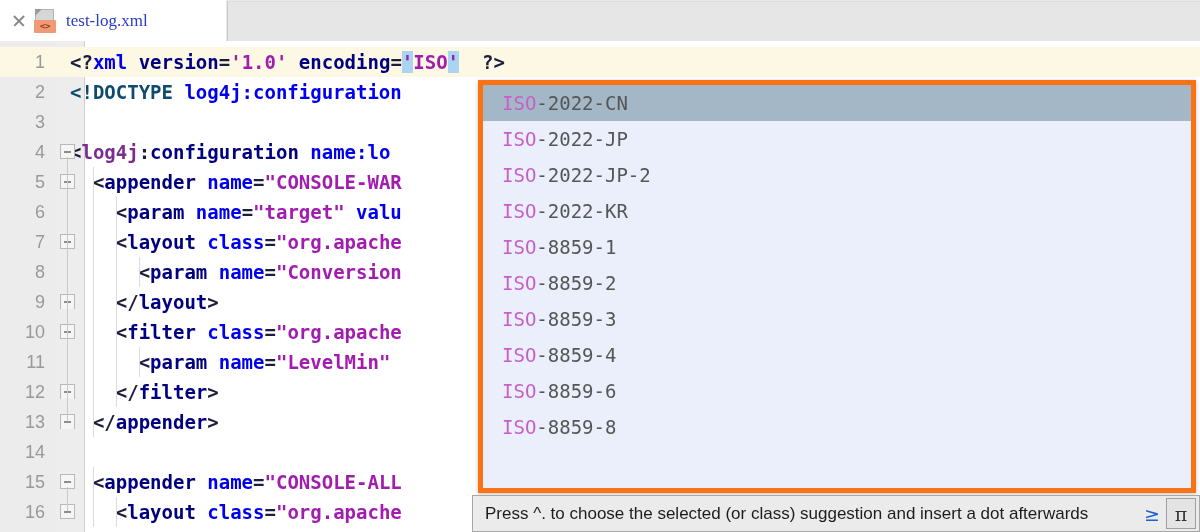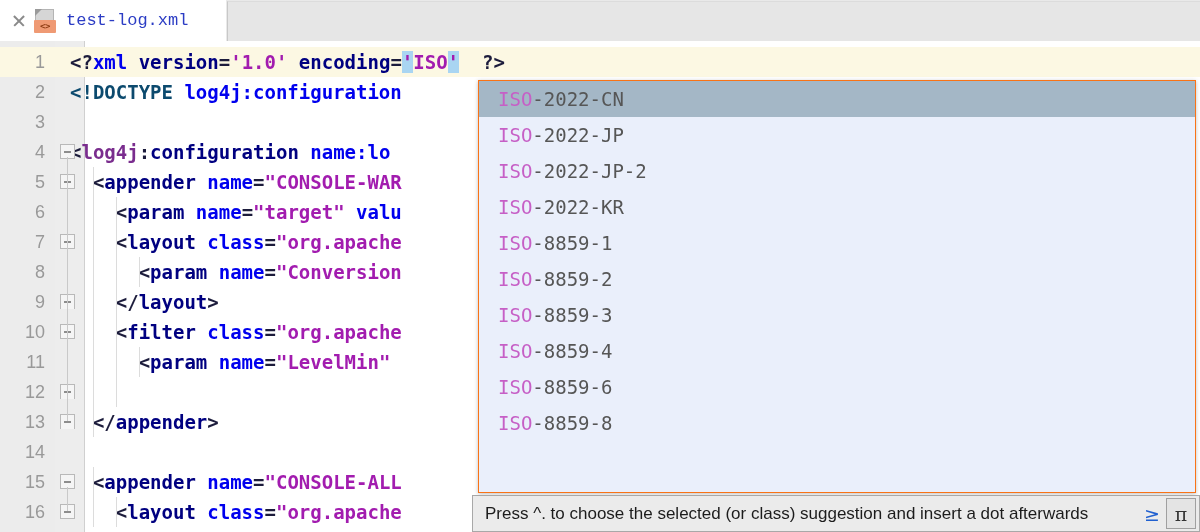--- a/index.html
+++ b/index.html
@@ -54,21 +54,21 @@
     border-left:7px solid #9a9a9a;border-bottom:7px solid transparent;
   }
   .xml-icon .badge{
     position:absolute;left:2px;top:13px;width:22px;height:13px;
     background:#ef9a74;border-radius:1px;
     color:#8c3a12;font-size:9px;line-height:13px;text-align:center;
     font-family:"DejaVu Sans Mono", monospace;font-weight:bold;letter-spacing:-.5px;
   }
   #tab-title{
     font-size:17px;color:#2b3cc4;white-space:nowrap;
-    font-family:Liberation Mono, monospace;
+    font-family:Liberation Serif, serif;
   }
 
   
   #editor{
     position:absolute;left:0;top:41px;width:1200px;height:491px;
     background:#ffffff;overflow:hidden;
   }
   #gutter-bg{
     position:absolute;left:0;top:0;width:55px;height:491px;
     background:#ececec;
@@ -132,21 +132,21 @@
     position:absolute;left:67px;width:1px;background:#c9c9c9;
   }
   .indent-guide{
     position:absolute;width:1px;background:#dcdcdc;
   }
 
   
   #popup{
     position:absolute;left:478px;top:80px;width:718px;height:413px;
     background:#eaeffb;
-    border:1px solid #f97316;
+    border:5px solid #f97316;
     box-sizing:border-box;
     overflow:hidden;
     box-shadow:0 1px 4px rgba(0,0,0,.25);
   }
   .pitem{
     height:36px;line-height:36px;
     font-family:"DejaVu Sans Mono", monospace;
     font-size:19px;
     color:#565656;
     padding-left:19px;
@@ -212,21 +212,21 @@
         <div class="line" style="top: 36px;"><div class="lnum">2</div><div class="code"><span class="t-doctype">&lt;!DOCTYPE</span><span class="t-plain"> </span><span class="t-attr">log4j:configuration</span></div></div>
         <div class="line" style="top: 66px;"><div class="lnum">3</div><div class="code"></div></div>
         <div class="line" style="top: 96px;"><div class="lnum">4</div><div class="code"><span class="t-punct">&lt;</span><span class="t-ns">log4j</span><span class="t-punct">:</span><span class="t-tag">configuration</span><span class="t-plain"> </span><span class="t-attr">name:lo</span></div></div>
         <div class="line" style="top: 126px;"><div class="lnum">5</div><div class="code"><span class="t-punct">  &lt;</span><span class="t-tag">appender</span><span class="t-plain"> </span><span class="t-attr">name</span><span class="t-punct">=</span><span class="t-val">"CONSOLE-WAR</span></div></div>
         <div class="line" style="top: 156px;"><div class="lnum">6</div><div class="code"><span class="t-punct">    &lt;</span><span class="t-tag">param</span><span class="t-plain"> </span><span class="t-attr">name</span><span class="t-punct">=</span><span class="t-val">"target"</span><span class="t-plain"> </span><span class="t-attr">valu</span></div></div>
         <div class="line" style="top: 186px;"><div class="lnum">7</div><div class="code"><span class="t-punct">    &lt;</span><span class="t-tag">layout</span><span class="t-plain"> </span><span class="t-attr">class</span><span class="t-punct">=</span><span class="t-val">"org.apache</span></div></div>
         <div class="line" style="top: 216px;"><div class="lnum">8</div><div class="code"><span class="t-punct">      &lt;</span><span class="t-tag">param</span><span class="t-plain"> </span><span class="t-attr">name</span><span class="t-punct">=</span><span class="t-val">"Conversion</span></div></div>
         <div class="line" style="top: 246px;"><div class="lnum">9</div><div class="code"><span class="t-punct">    &lt;/</span><span class="t-tag">layout</span><span class="t-punct">&gt;</span></div></div>
         <div class="line" style="top: 276px;"><div class="lnum">10</div><div class="code"><span class="t-punct">    &lt;</span><span class="t-tag">filter</span><span class="t-plain"> </span><span class="t-attr">class</span><span class="t-punct">=</span><span class="t-val">"org.apache</span></div></div>
         <div class="line" style="top: 306px;"><div class="lnum">11</div><div class="code"><span class="t-punct">      &lt;</span><span class="t-tag">param</span><span class="t-plain"> </span><span class="t-attr">name</span><span class="t-punct">=</span><span class="t-val">"LevelMin"</span></div></div>
-        <div class="line" style="top: 336px;"><div class="lnum">12</div></div>
+        <div class="line" style="top: 336px;"><div class="lnum">12</div><div class="code"><span class="t-punct">    &lt;/</span><span class="t-tag">filter</span><span class="t-punct">&gt;</span></div></div>
         <div class="line" style="top: 366px;"><div class="lnum">13</div><div class="code"><span class="t-punct">  &lt;/</span><span class="t-tag">appender</span><span class="t-punct">&gt;</span></div></div>
         <div class="line" style="top: 396px;"><div class="lnum">14</div><div class="code"></div></div>
         <div class="line" style="top: 426px;"><div class="lnum">15</div><div class="code"><span class="t-punct">  &lt;</span><span class="t-tag">appender</span><span class="t-plain"> </span><span class="t-attr">name</span><span class="t-punct">=</span><span class="t-val">"CONSOLE-ALL</span></div></div>
         <div class="line" style="top: 456px;"><div class="lnum">16</div><div class="code"><span class="t-punct">    &lt;</span><span class="t-tag">layout</span><span class="t-plain"> </span><span class="t-attr">class</span><span class="t-punct">=</span><span class="t-val">"org.apache</span></div></div>
       </div>
   <div class="fold-m" style="top: 103px;">
         <div class="sq"></div>
       </div>
       <div class="fold-m" style="top: 133px;">
         <div class="sq"></div>

